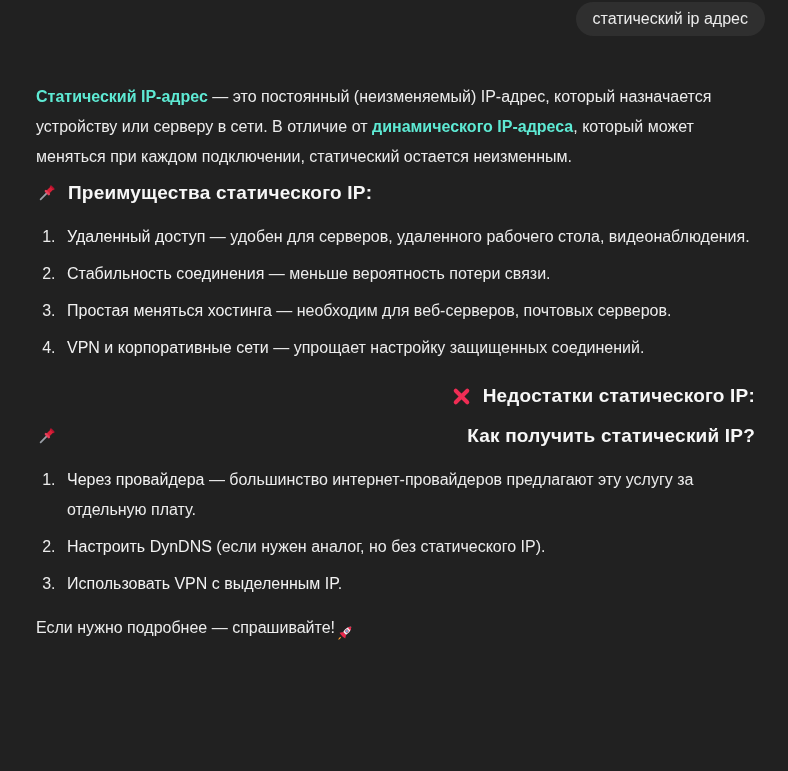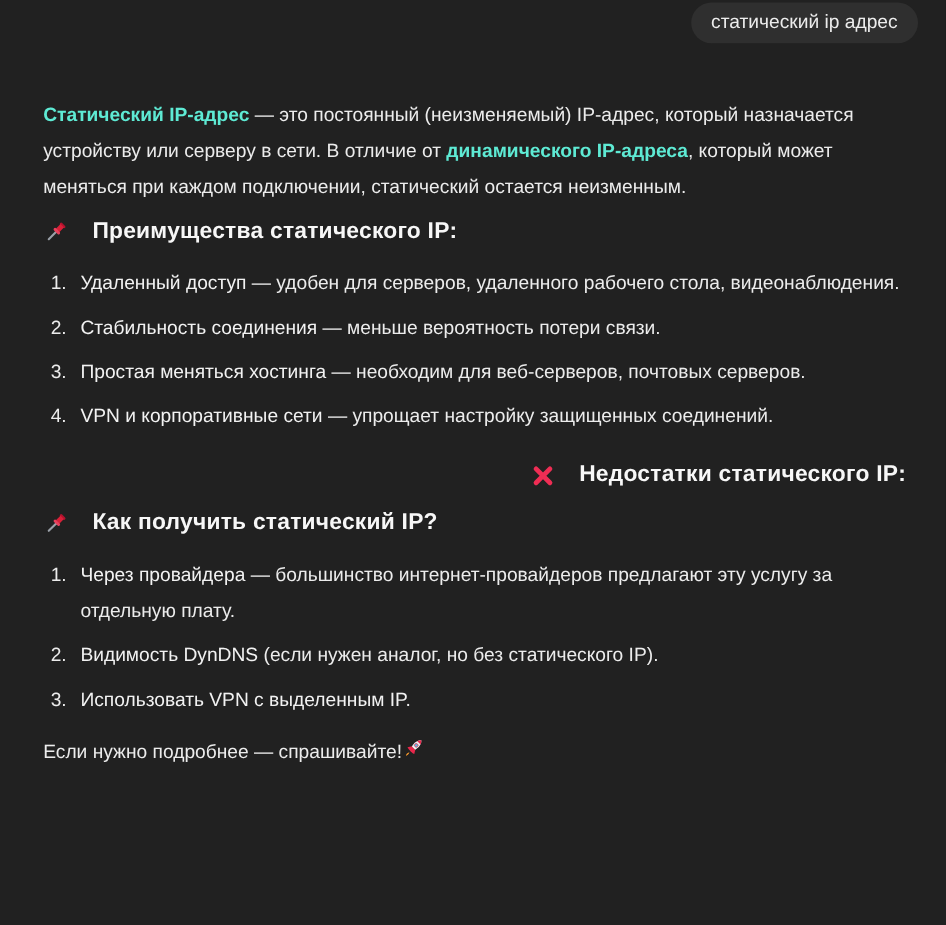--- a/index.html
+++ b/index.html
@@ -14,36 +14,36 @@
   .user-row{display:flex;justify-content:flex-end;}
   .bubble{
     background:#2f2f2f;color:#ececec;border-radius:18px;
     padding:7px 17px;font-size:16px;line-height:20px;white-space:nowrap;
   }
   
   .assistant{margin-top:46px;padding-right:10px;}
   .assistant p{margin:0;line-height:30px;}
   .para strong{font-weight:700;color:#5eead4;}
   h3.sec{
-    display:flex;align-items:center;gap:20px;
+    display:flex;align-items:center;gap:11px;
     margin:0;font-size:19px;line-height:26px;font-weight:700;color:#f7f7f7;
     letter-spacing:.2px;
   }
   h3.s1{margin-top:8px;}
   h3.s2{margin-top:20px;justify-content:flex-end;}
-  h3.s3{margin-top:14px;}
+  h3.s3{margin-top:14px;justify-content:space-between;}
   .sec .emoji{width:21px;height:21px;flex:0 0 auto;display:inline-block;}
   ol,ul{margin:16px 0 0 0;line-height:30px;}
   ol{padding-left:24px;}
   ul{padding-left:21px;}
   li{margin-top:7px;padding-left:7px;}
   li:first-child{margin-top:0;}
   li::marker{color:#ececec;}
   li strong{font-weight:400;color:#f2f2f2;}
-  .outro{margin-top:14px !important;display:flex;align-items:flex-start;}
+  .outro{margin-top:14px !important;display:flex;align-items:flex-end;}
   .outro .emoji{width:20px;height:20px;display:inline-block;}
   
   .actions{margin-top:12px;display:flex;align-items:center;gap:4px;margin-left:-6px;}
   .action-btn{
     background:transparent;border:none;cursor:pointer;color:#9f9f9f;
     padding:3px 6px;border-radius:6px;display:flex;align-items:center;gap:3px;
   }
 </style>
 </head>
 <body>
@@ -91,21 +91,21 @@
           <path d="M12 11.5 L12 21.5" stroke="#9aa0a8" stroke-width="2" stroke-linecap="round"></path>
           <rect x="8.7" y="1.5" width="6.6" height="2.6" rx="1.3" fill="#b3122e"></rect>
           <rect x="9.7" y="3.4" width="4.6" height="6.2" fill="#d92038"></rect>
           <rect x="8.2" y="9.2" width="7.6" height="2.8" rx="1.4" fill="#e8405c"></rect>
         </g>
       </svg>
       <span>Как получить статический IP?</span>
     </h3>
     <ol>
       <li><strong>Через провайдера</strong><span> — большинство интернет-провайдеров предлагают эту услугу за отдельную плату.</span></li>
-      <li><strong>Видимость DynDNS</strong><span> (если нужен аналог, но без статического IP).</span></li>
+      <li><strong>Настроить DynDNS</strong><span> (если нужен аналог, но без статического IP).</span></li>
       <li><strong>Использовать VPN с выделенным IP</strong><span>.</span></li>
     </ol>
 
     <p class="outro">
       <span>Если нужно подробнее — спрашивайте!</span>
       <svg class="emoji" viewBox="0 0 24 24">
         <g transform="rotate(45 12 12)">
           <path d="M12 18.5 c-1.4 2.2-.5 4-.0 5 .5-1 1.4-2.8 0-5Z" fill="#ff9d2e"></path>
           <path d="M9.6 12.5 L7.2 16.4 c2 .5 3.2.6 4.8.6 s2.8-.1 4.8-.6 l-2.4-3.9Z" fill="#e8274b"></path>
           <path d="M12 1.6 c2.7 2.3 3.6 6.8 2.3 11 h-4.6 C8.4 8.4 9.3 3.9 12 1.6Z" fill="#f2f4f6"></path>

